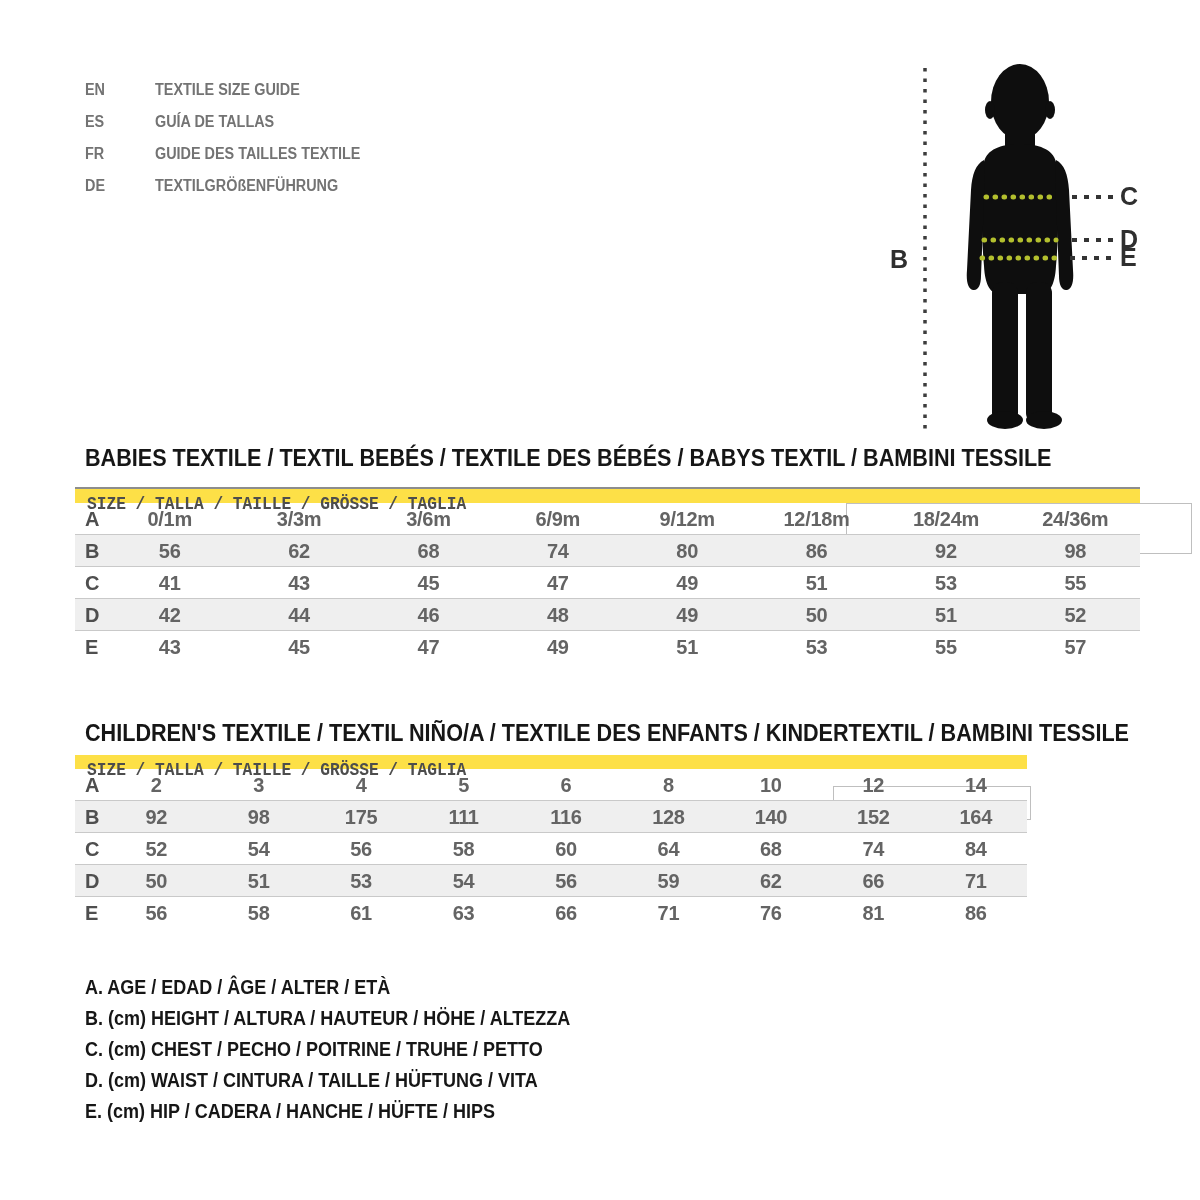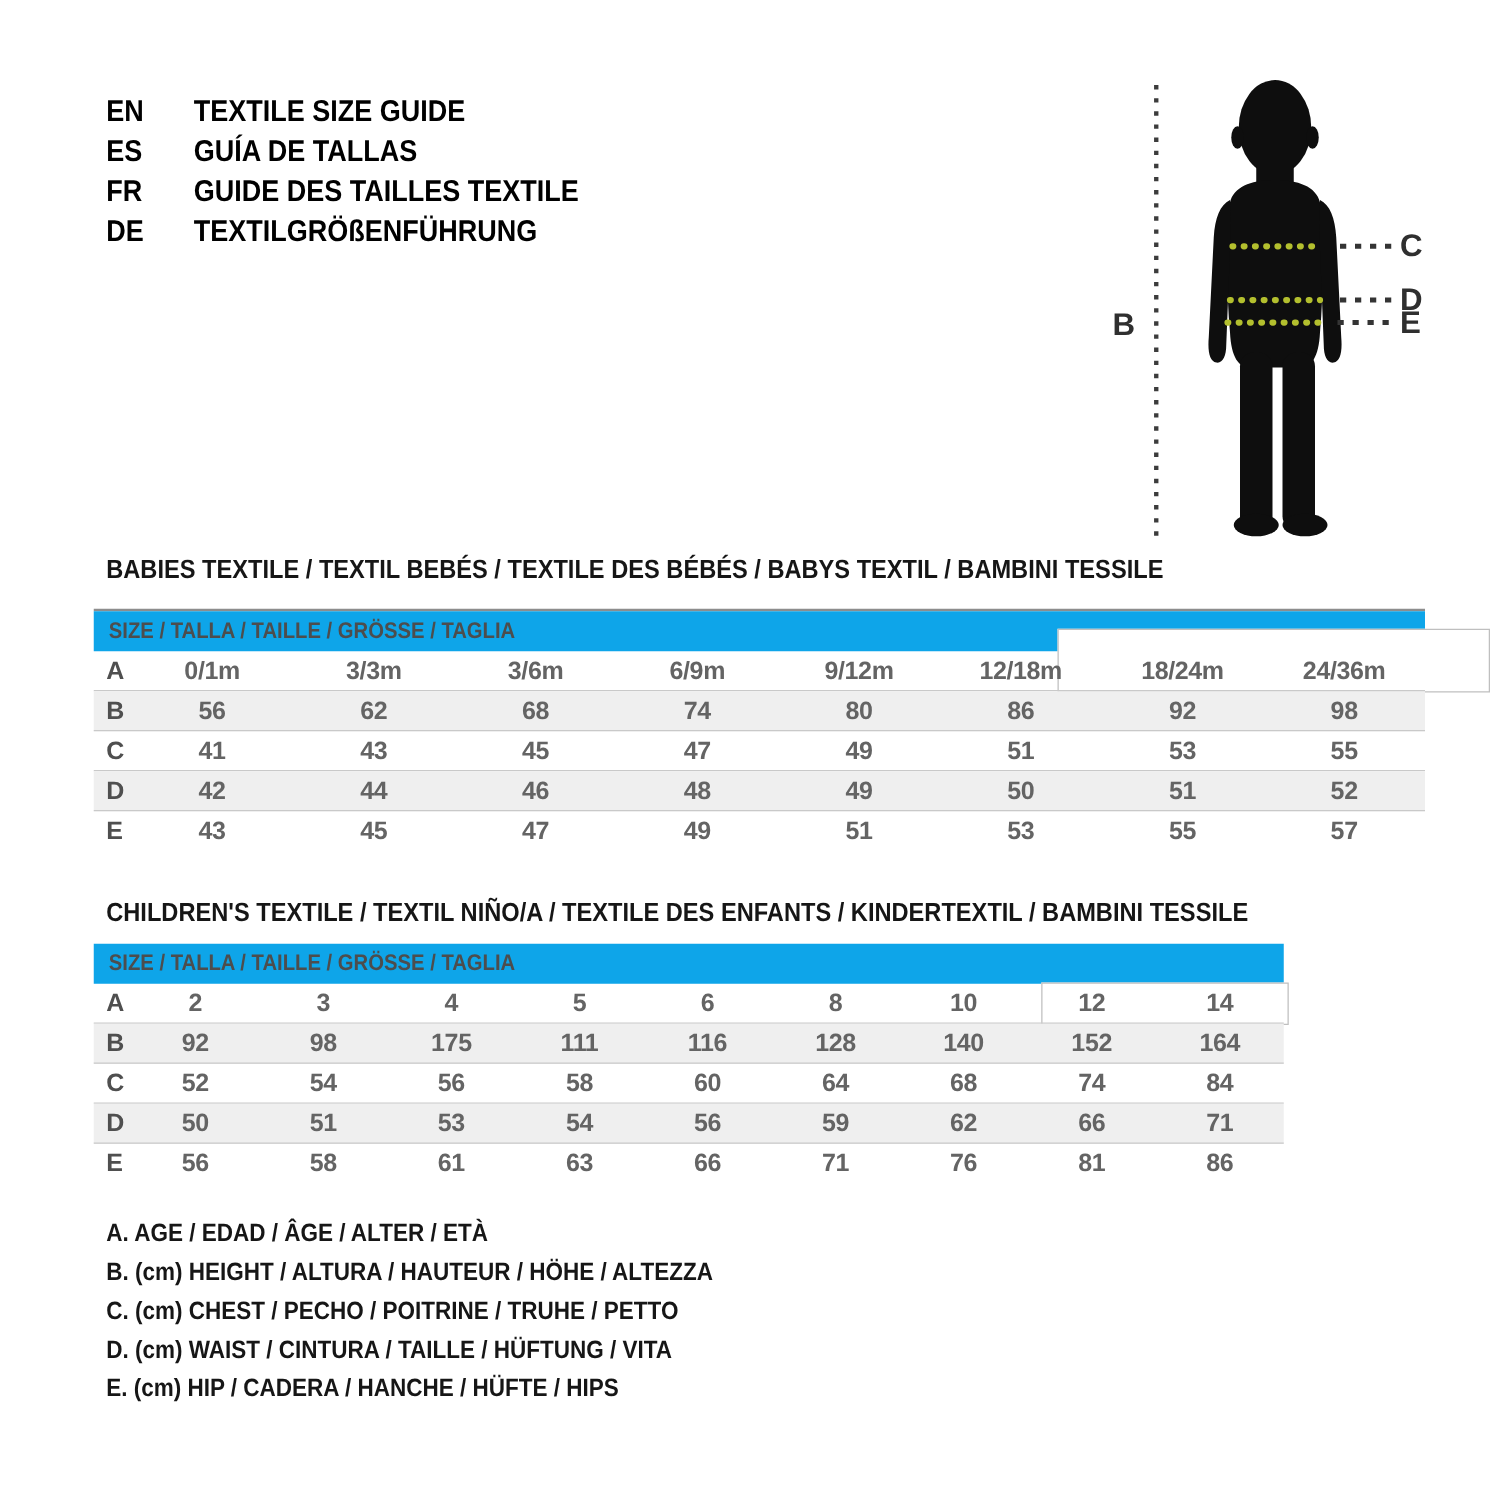--- a/index.html
+++ b/index.html
@@ -1,29 +1,29 @@
 <!DOCTYPE html>
 <html><head>
 <meta charset="utf-8">
 <style>
   html,body{margin:0;padding:0;background:#fff;}
   .page{position:relative;width:1200px;height:1200px;background:#ffffff;
         font-family:"Liberation Sans","DejaVu Sans",sans-serif;font-weight:bold;overflow:hidden;}
   .cx{display:inline-block;transform:scaleX(.9);transform-origin:0 50%;white-space:nowrap;}
   
-  .lang{position:absolute;left:85px;top:74px;font-size:24px;color:#000000;line-height:32px;}
+  .lang{position:absolute;left:85px;top:74px;font-size:16px;color:#737373;line-height:32px;}
   .lang-row{display:flex;}
   .lang-code{width:70px;}
   
-  .sec-title{position:absolute;left:85px;font-size:21px;color:#161616;}
+  .sec-title{position:absolute;left:85px;font-size:24px;color:#161616;}
   
   .tbl{position:absolute;left:75px;}
   .topline{height:2px;background:#8d8d8d;}
-  .bar{height:32px;background:#0ea5e9;line-height:31px;padding-left:12px;
-       font-size:18px;color:#4d4d4d;box-sizing:border-box;position:relative;z-index:2;}
+  .bar{height:14px;background:#fde047;line-height:31px;padding-left:12px;
+       font-size:18px;color:#4d4d4d;box-sizing:border-box;position:relative;z-index:2;font-family:Liberation Mono, monospace;}
   .trow{display:grid;height:32px;line-height:32px;font-size:20px;color:#646464;
         position:relative;z-index:4;border-bottom:1px solid #c9c9c9;box-sizing:border-box;}
   .trow.last{border-bottom:none;}
   .trow.stripe{background:#efefef;}
   .b-cols{grid-template-columns:30px repeat(8,1fr);}
   .c-cols{grid-template-columns:30px repeat(9,1fr);}
   .tlabel{padding-left:10px;color:#4f4f4f;}
   .tcell{text-align:center;letter-spacing:-0.3px;}
   .hbox{position:absolute;background:#ffffff;border:1px solid #bfbfbf;z-index:3;}
   

